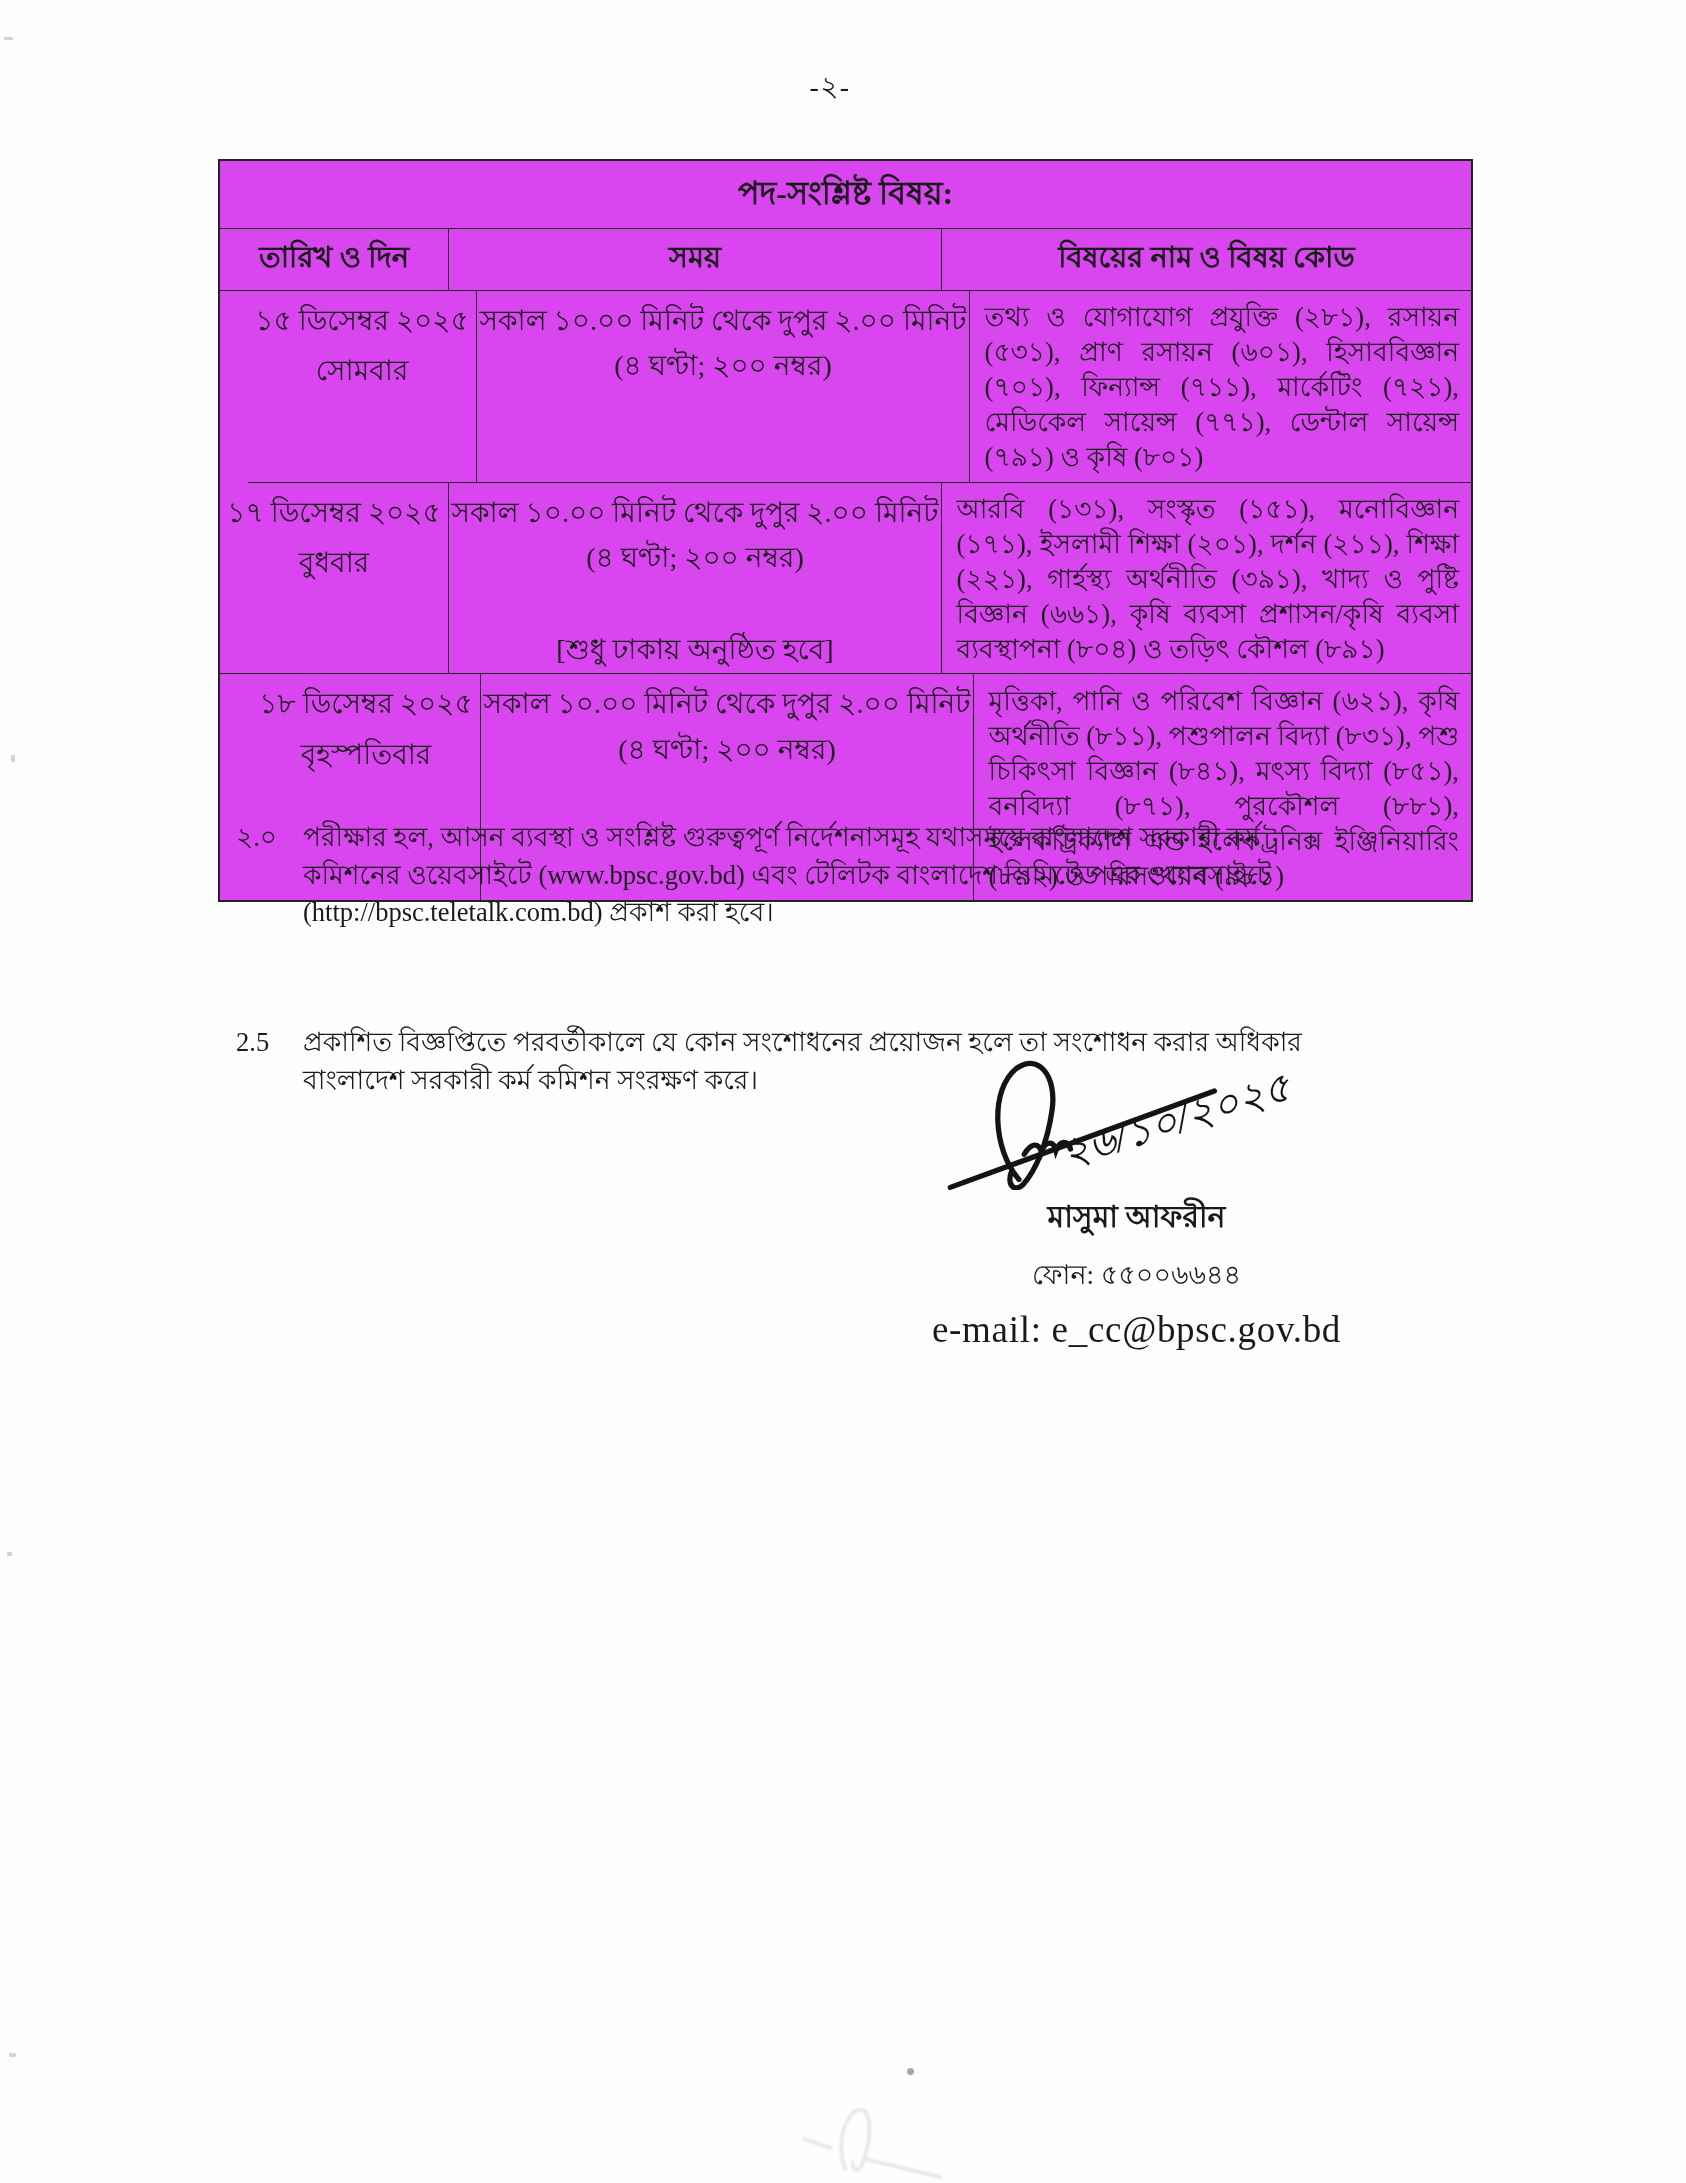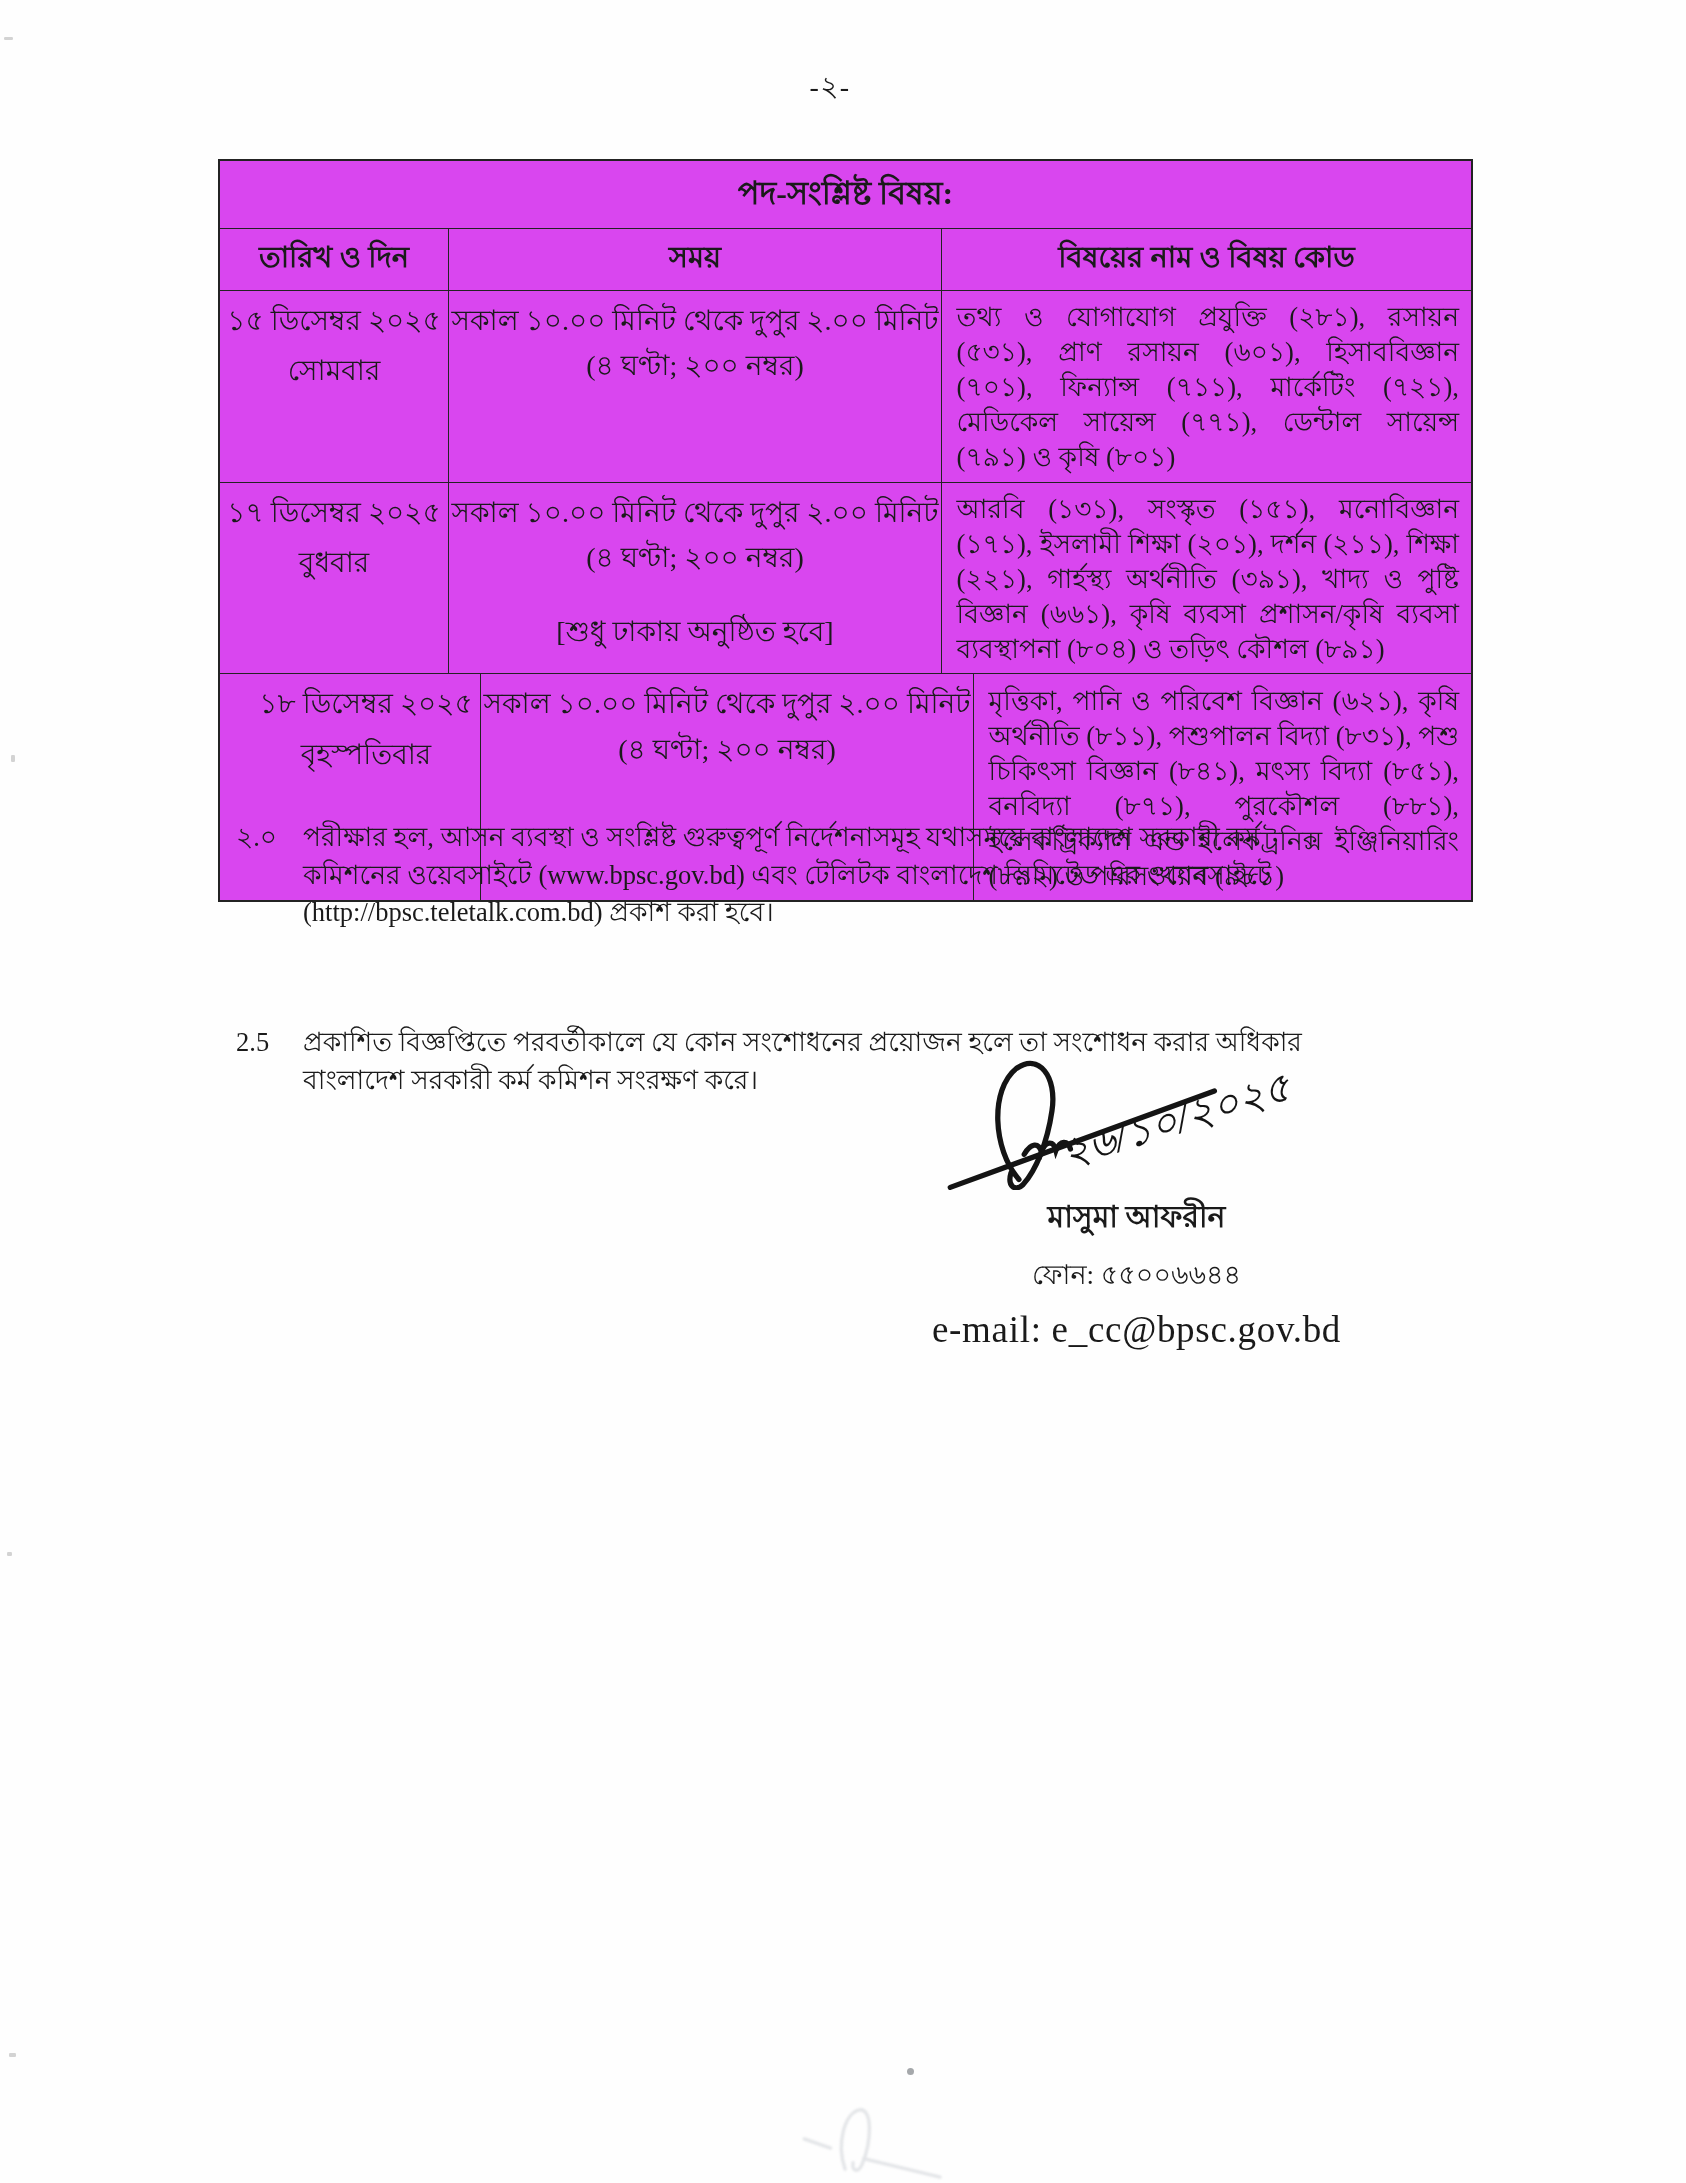--- a/index.html
+++ b/index.html
@@ -33,30 +33,30 @@
   .tbl-head, .tbl-row {
     display: grid; grid-template-columns: 228px 494px 1fr;
   }
   .tbl-head { border-bottom: 1.3px solid #232323; }
   .tbl-head > div {
     display: flex; align-items: center; justify-content: center;
     font-weight: bold; font-size: 29px; padding: 5.3px 0 6.6px 0;
   }
   .tbl-row { border-bottom: 1.3px solid #232323; }
   .tbl-row.last { border-bottom: none; padding-left: 32px; }
-  .r1 { min-height: 124px; }
+  .r1 { min-height: 124px; margin-left: 28px; }
   .r2 { min-height: 171px; }
   .r3 { min-height: 217px; }
   .cell { box-sizing: border-box; }
   .cell-mid { border-left: 1.3px solid #232323; border-right: 1.3px solid #232323; }
   .cell-date { text-align: center; padding-top: 10.6px; font-size: 28px; }
   .cell-date .line { line-height: 1.0; padding: 5.3px 0 17px 0; }
   .cell-time { text-align: center; padding-top: 10.6px; font-size: 28px; }
   .cell-time .line { line-height: 1.0; padding: 5.3px 0 12px 0; text-align: center; }
-  .cell-time .note { margin-top: 34px; line-height: 1.0; }
+  .cell-time .note { margin-top: 52px; line-height: 1.0; }
   .cell-sub {
     padding: 9.3px 12px 6.6px 14.6px; font-size: 26.5px; line-height: 1.32;
     text-align: justify;
   }
 
   
   .para { position: absolute; left: 236px; width: 1067px; display: flex; }
   .para-num { flex: none; width: 67px; font-size: 26.5px; line-height: 1.42; }
   .para-text { flex: 1; font-size: 26.5px; line-height: 1.42; }
   .para-bold .para-text { font-weight: bold; }

